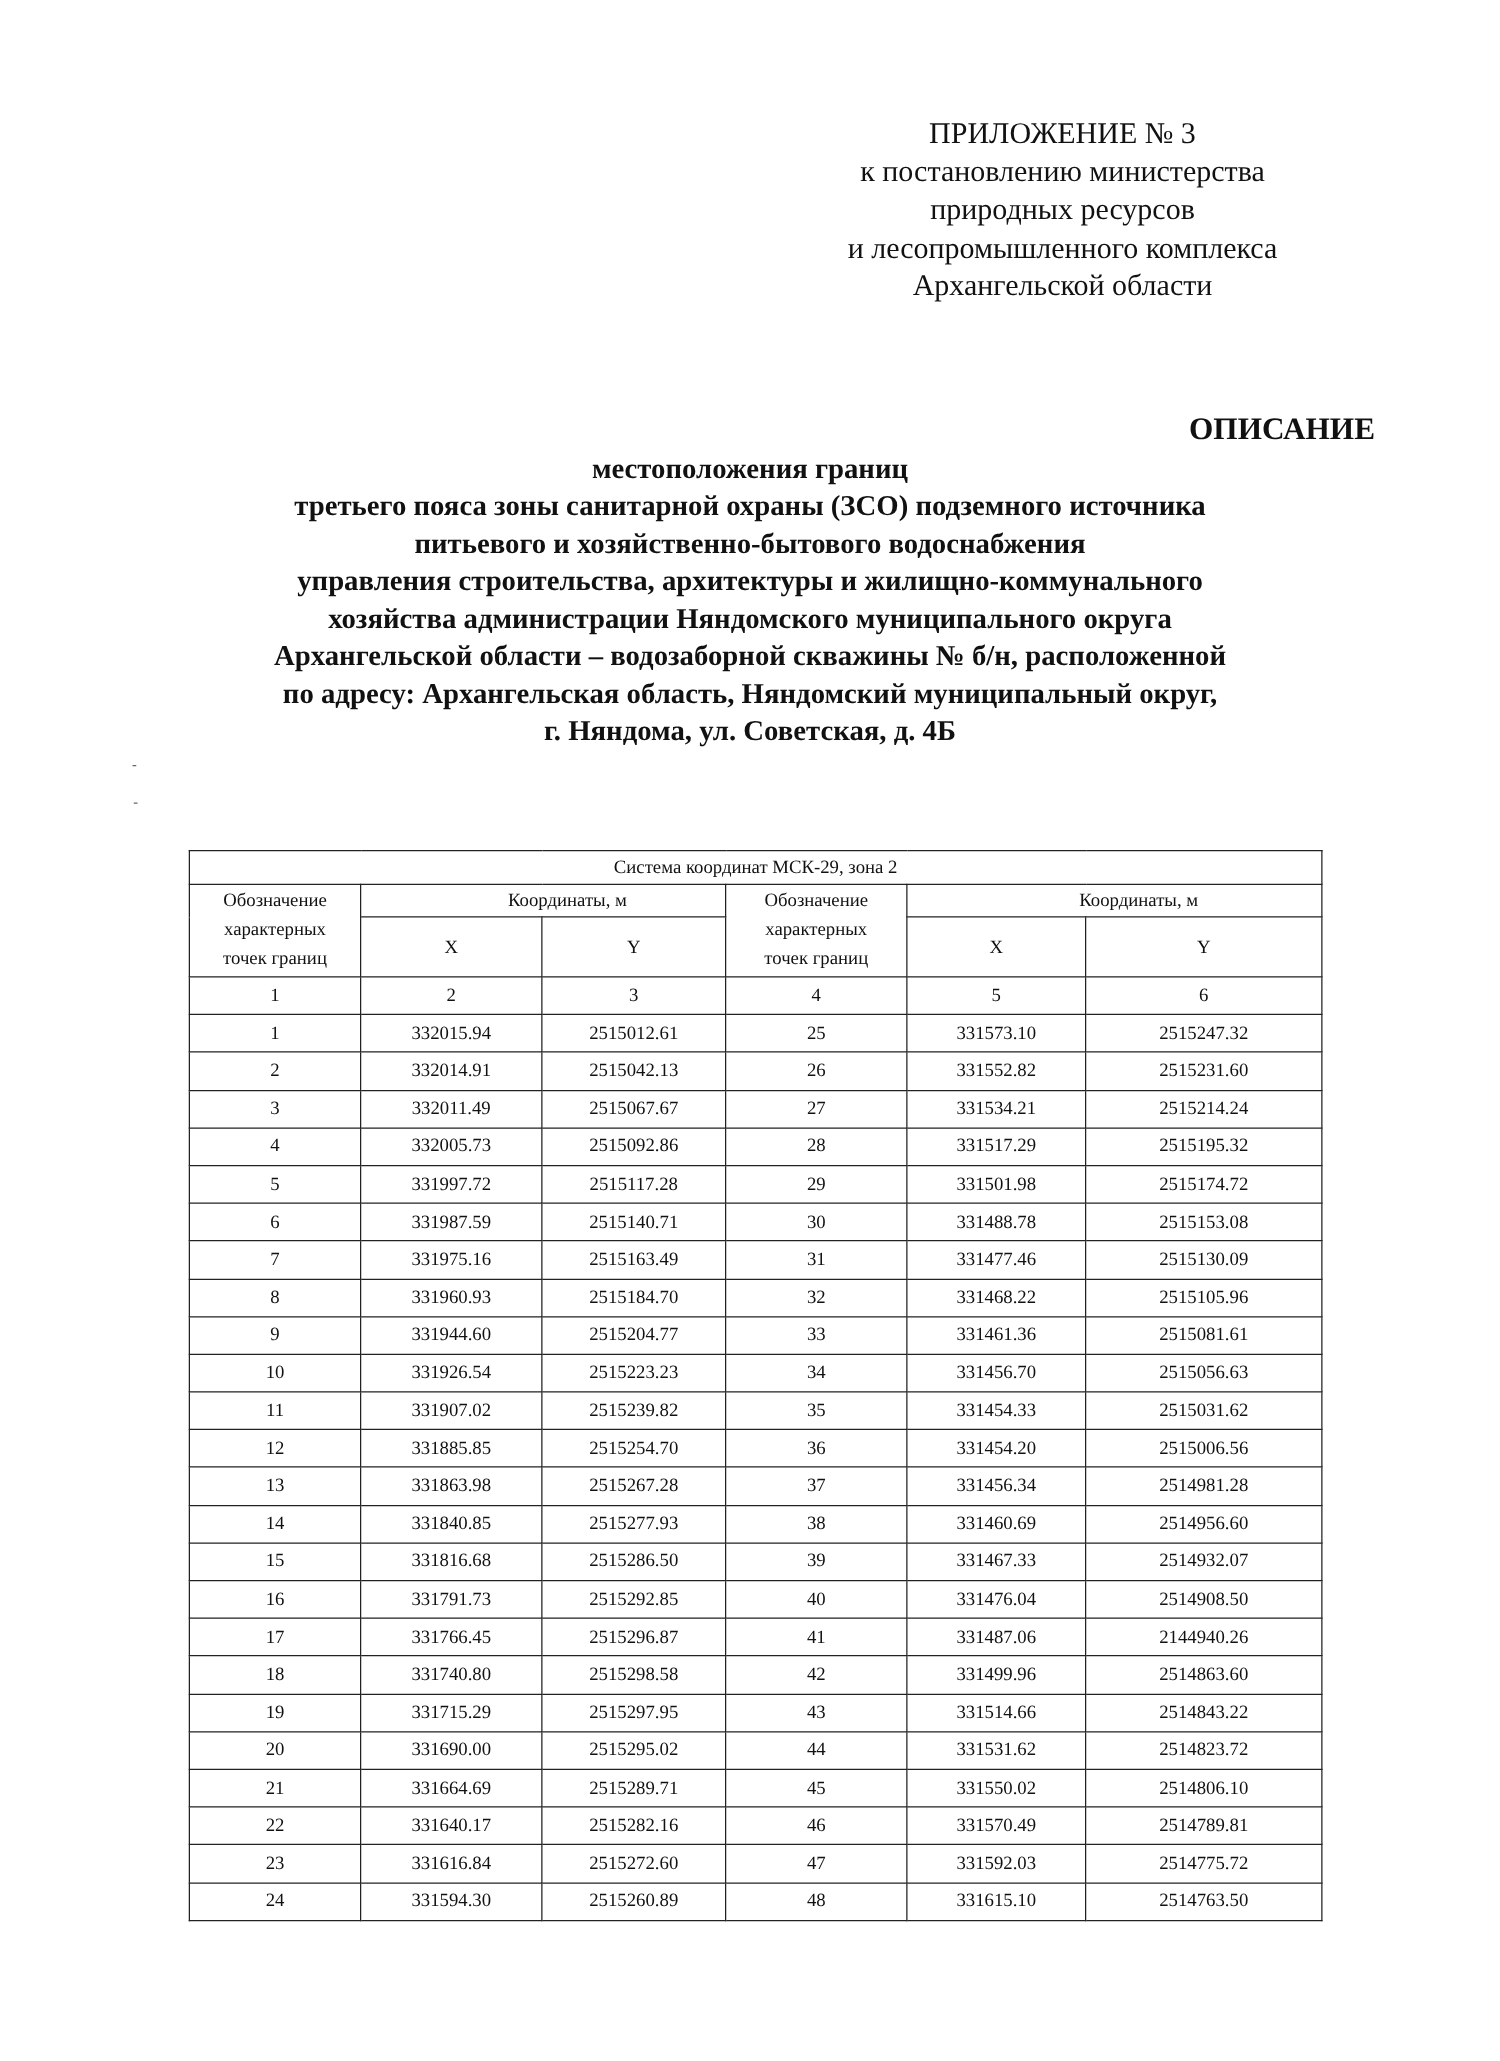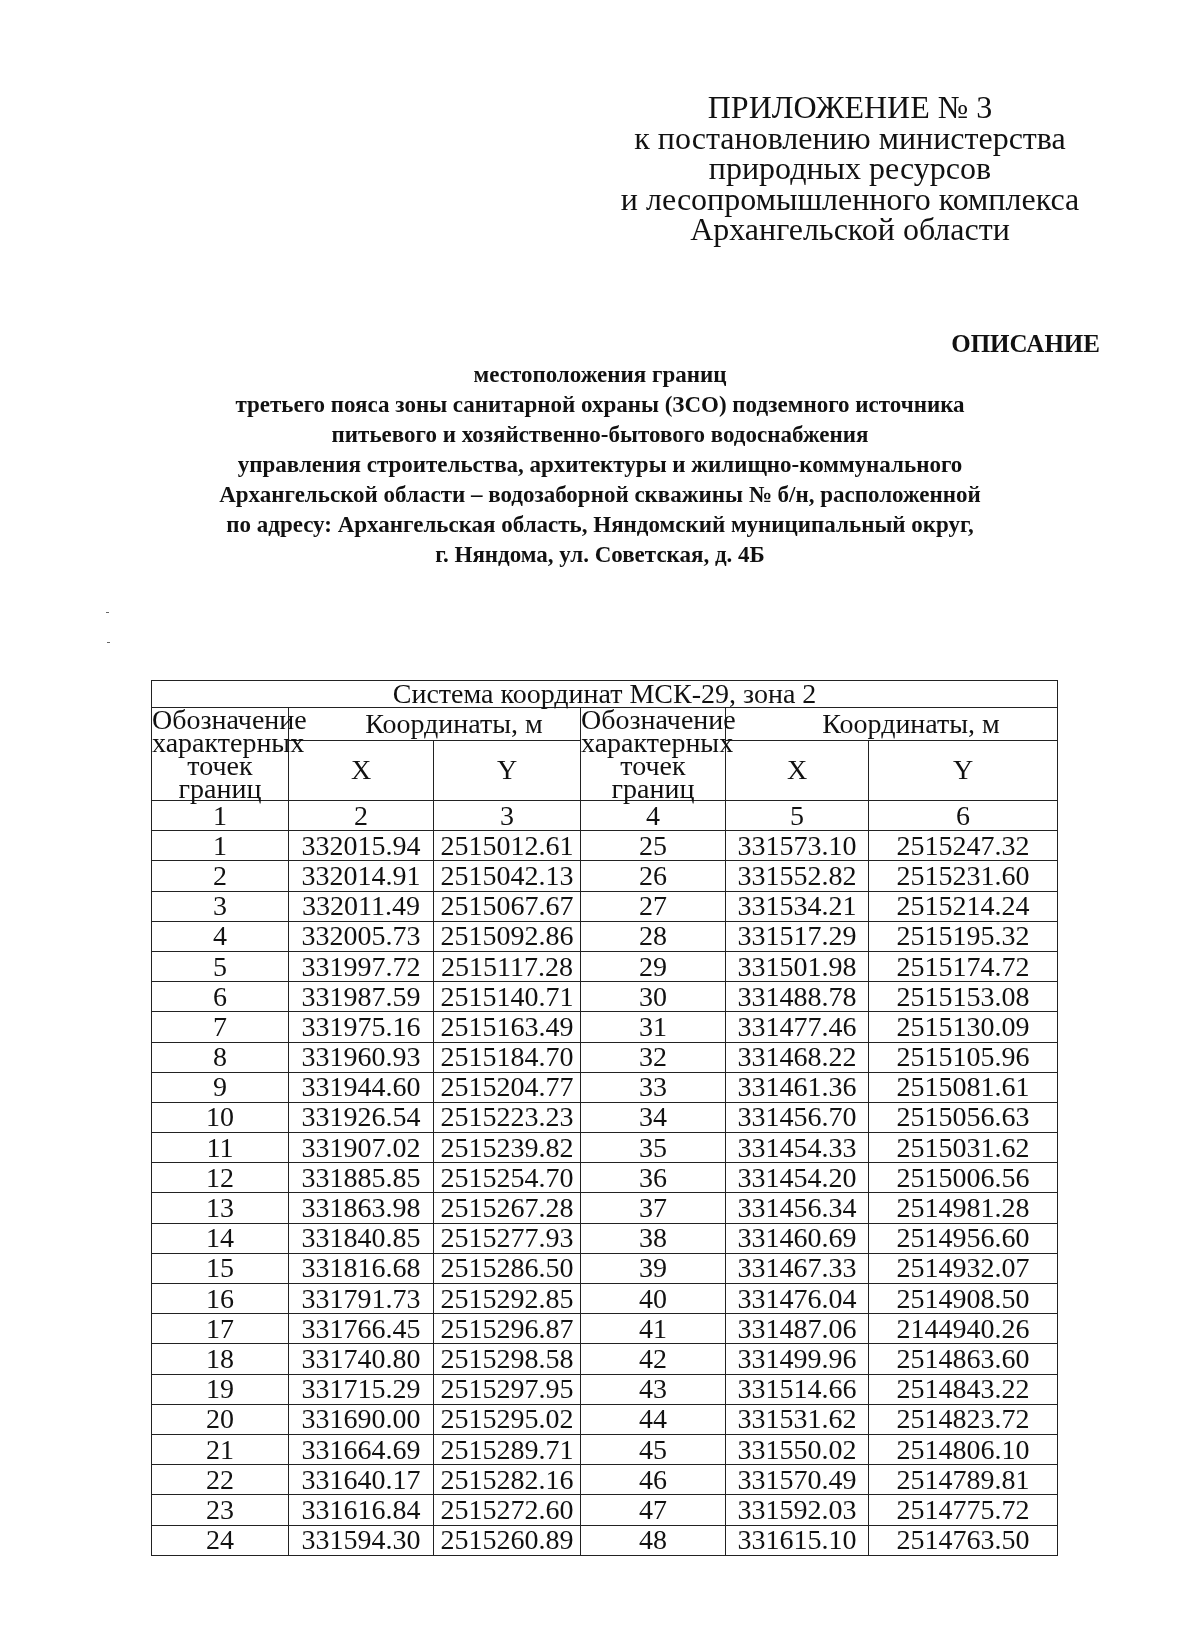--- a/index.html
+++ b/index.html
@@ -1,25 +1,25 @@
 <!DOCTYPE html>
 <html><head>
 <meta charset="utf-8">
 <style>
   html, body { margin: 0; padding: 0; background: #ffffff; }
   body { width: 1200px; height: 1649px; position: relative; overflow: hidden;
          font-family: "Liberation Serif", "DejaVu Serif", serif; color: #111; }
   .appendix { position: absolute; left: 600px; top: 92px; width: 500px; text-align: center;
-              font-size: 32px; line-height: 30.5px; }
+              font-size: 24px; line-height: 30.5px; }
   .appendix .hand { font-family: "DejaVu Serif", serif; font-style: italic; color: #333; letter-spacing: -1px; }
   .title-block { position: absolute; left: 100px; top: 328px; width: 1000px; text-align: center;
                  font-weight: bold; font-size: 23px; line-height: 30px; }
   .title-block .main-title { font-size: 25px; line-height: 32px; text-align: right; }
   .table-wrap { position: absolute; left: 151px; top: 680px; width: 906px; }
-  table { border-collapse: collapse; width: 906px; table-layout: fixed; font-size: 28px; }
+  table { border-collapse: collapse; width: 906px; table-layout: fixed; font-size: 15px; }
   td, th { border: 1.5px solid #222; text-align: center; font-weight: normal; padding: 0; height: 29px; line-height: 24px; }
   th.sys { height: 26px; }
   th.hdr { height: 25px; padding-left: 39px; }
   th.stack { line-height: 23px; margin-top: 40px; }
   td { height: 29.2px; }
   col.c1 { width: 137px; } col.c2 { width: 145px; } col.c3 { width: 147px; }
   col.c4 { width: 145px; } col.c5 { width: 143px; } col.c6 { width: 189px; }
   .speck { position: absolute; width: 3px; height: 1px; background: #666; }
 </style>
 </head>
@@ -32,20 +32,21 @@
   <div>и лесопромышленного комплекса</div>
   <div>Архангельской области</div>
 </div>
 
 <div class="title-block">
   <div class="main-title">ОПИСАНИЕ</div>
   <div>местоположения границ</div>
   <div>третьего пояса зоны санитарной охраны (ЗСО) подземного источника</div>
   <div>питьевого и хозяйственно-бытового водоснабжения</div>
   <div>управления строительства, архитектуры и жилищно-коммунального</div>
+  <div>хозяйства администрации Няндомского муниципального округа</div>
   <div>Архангельской области – водозаборной скважины № б/н, расположенной</div>
   <div>по адресу: Архангельская область, Няндомский муниципальный округ,</div>
   <div>г. Няндома, ул. Советская, д. 4Б</div>
 </div>
 
 <div class="speck" style="left:106px;top:612px;"></div>
 <div class="speck" style="left:107px;top:642px;"></div>
 
 <div class="table-wrap">
   <table>

